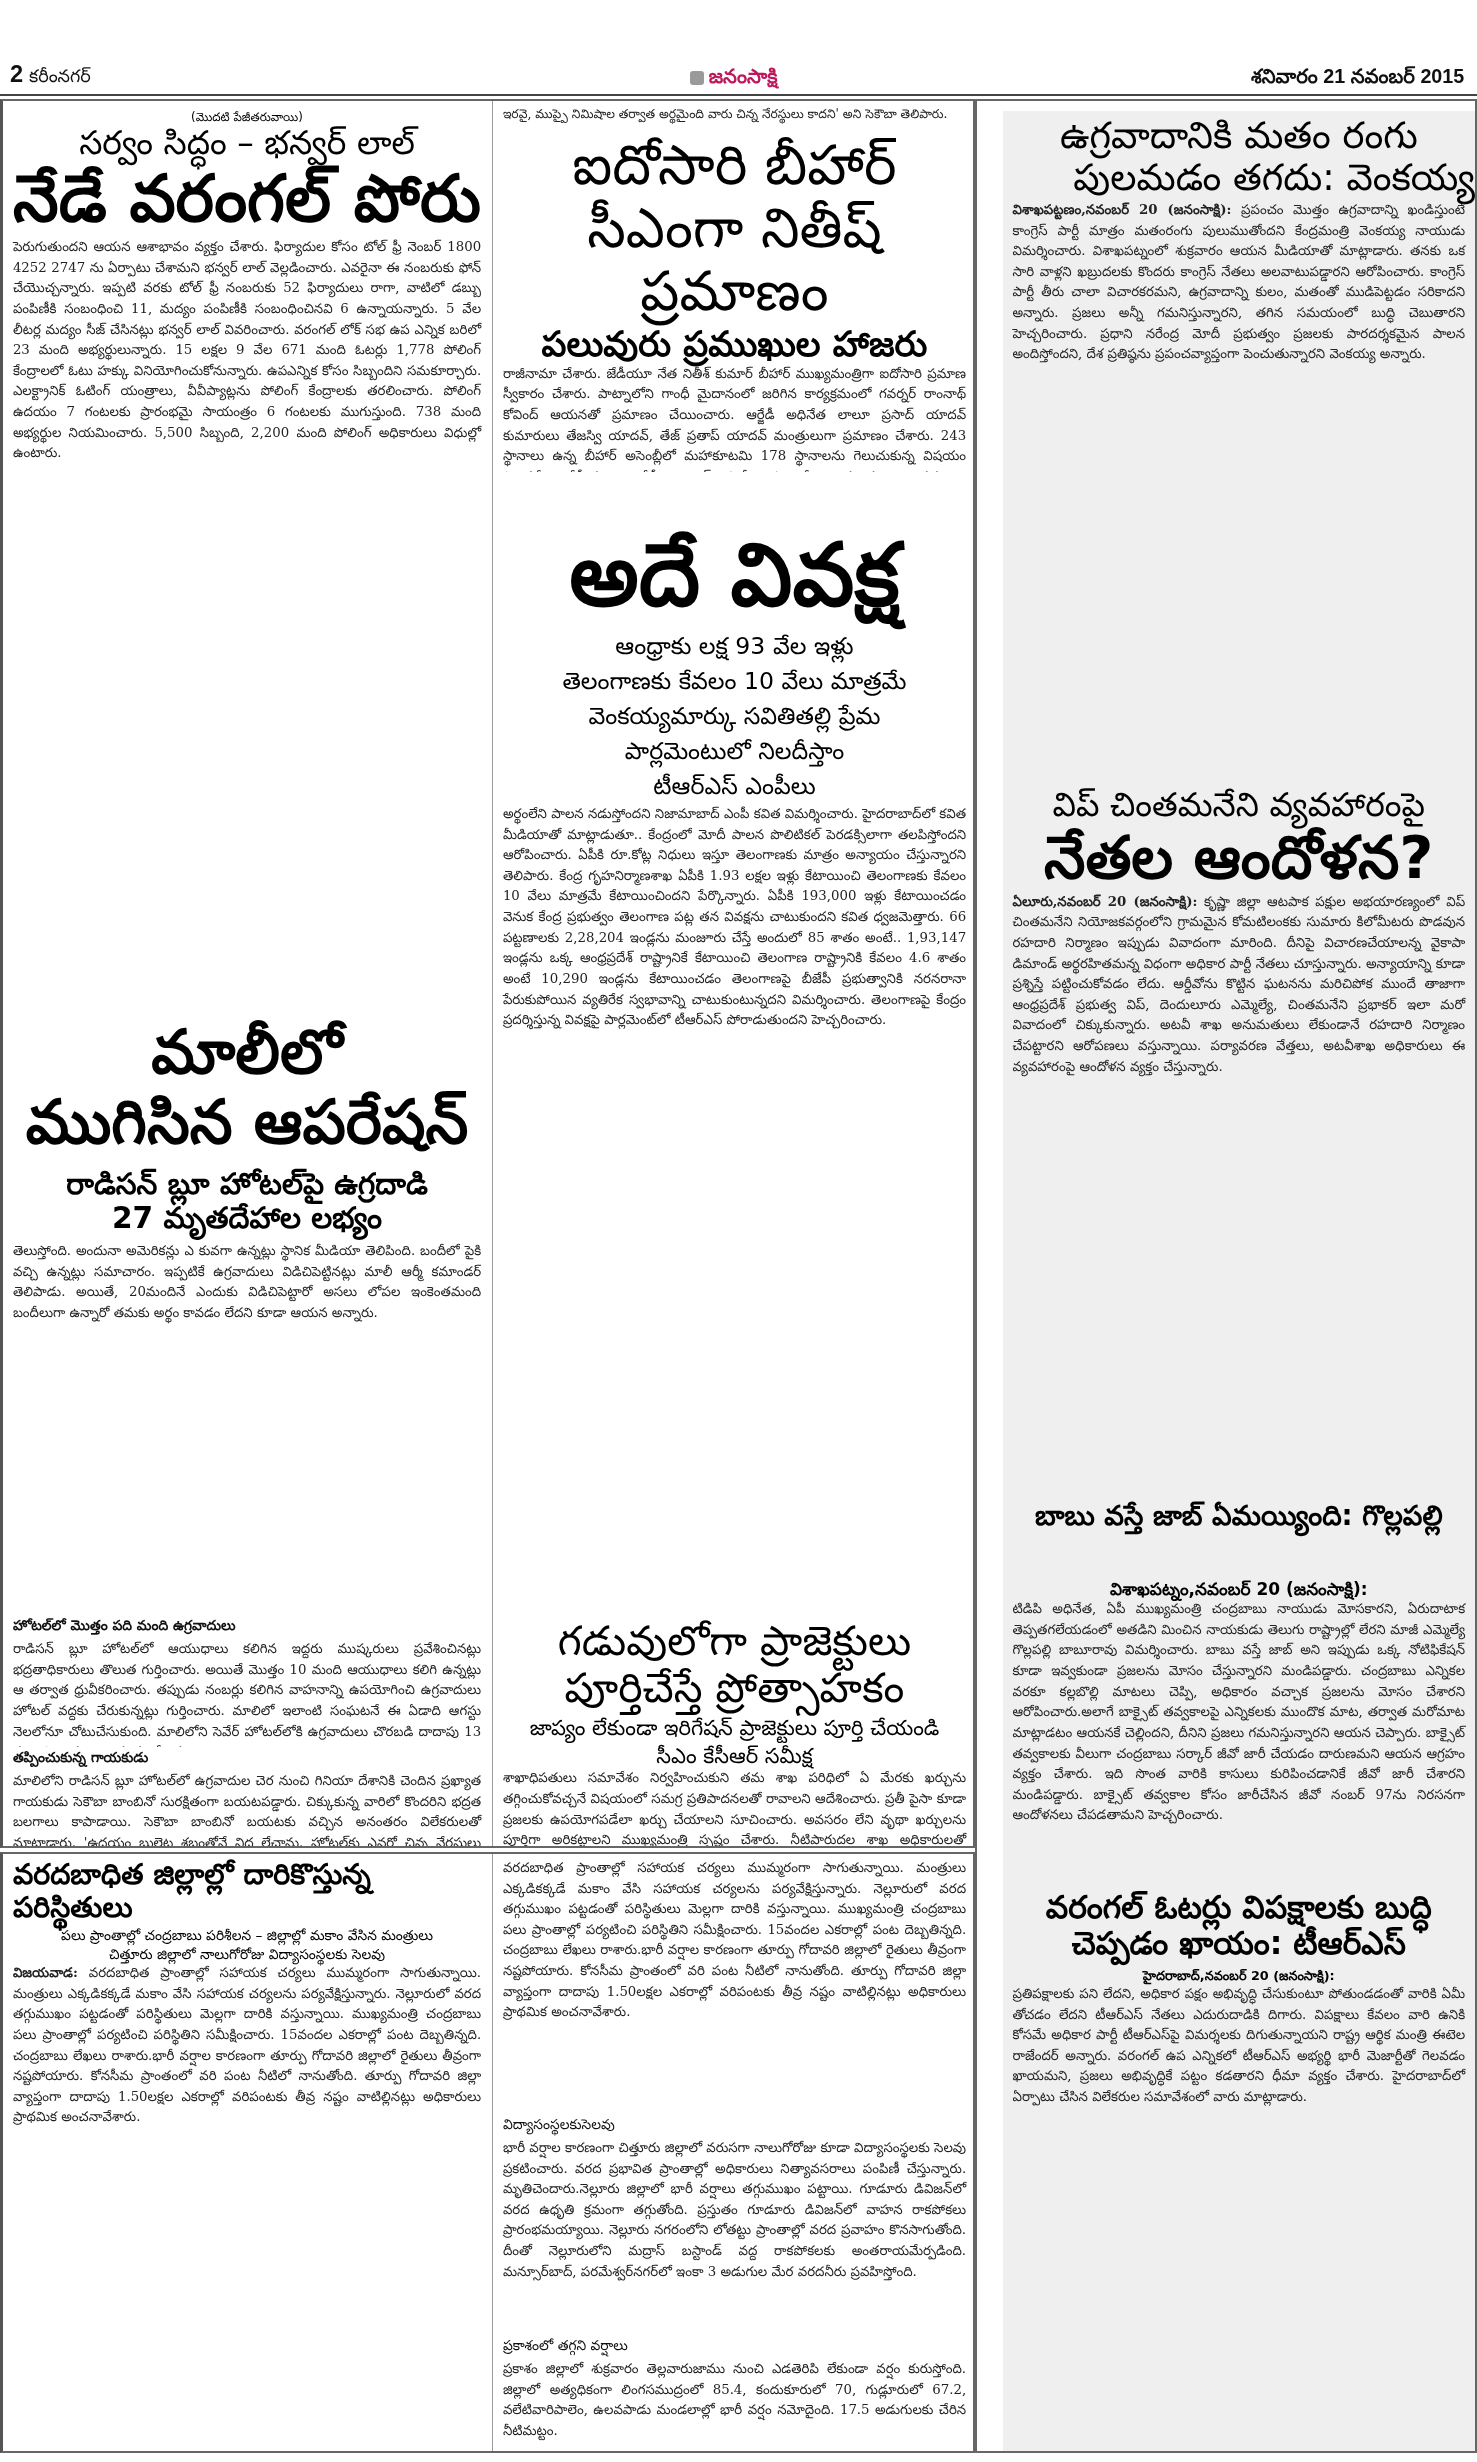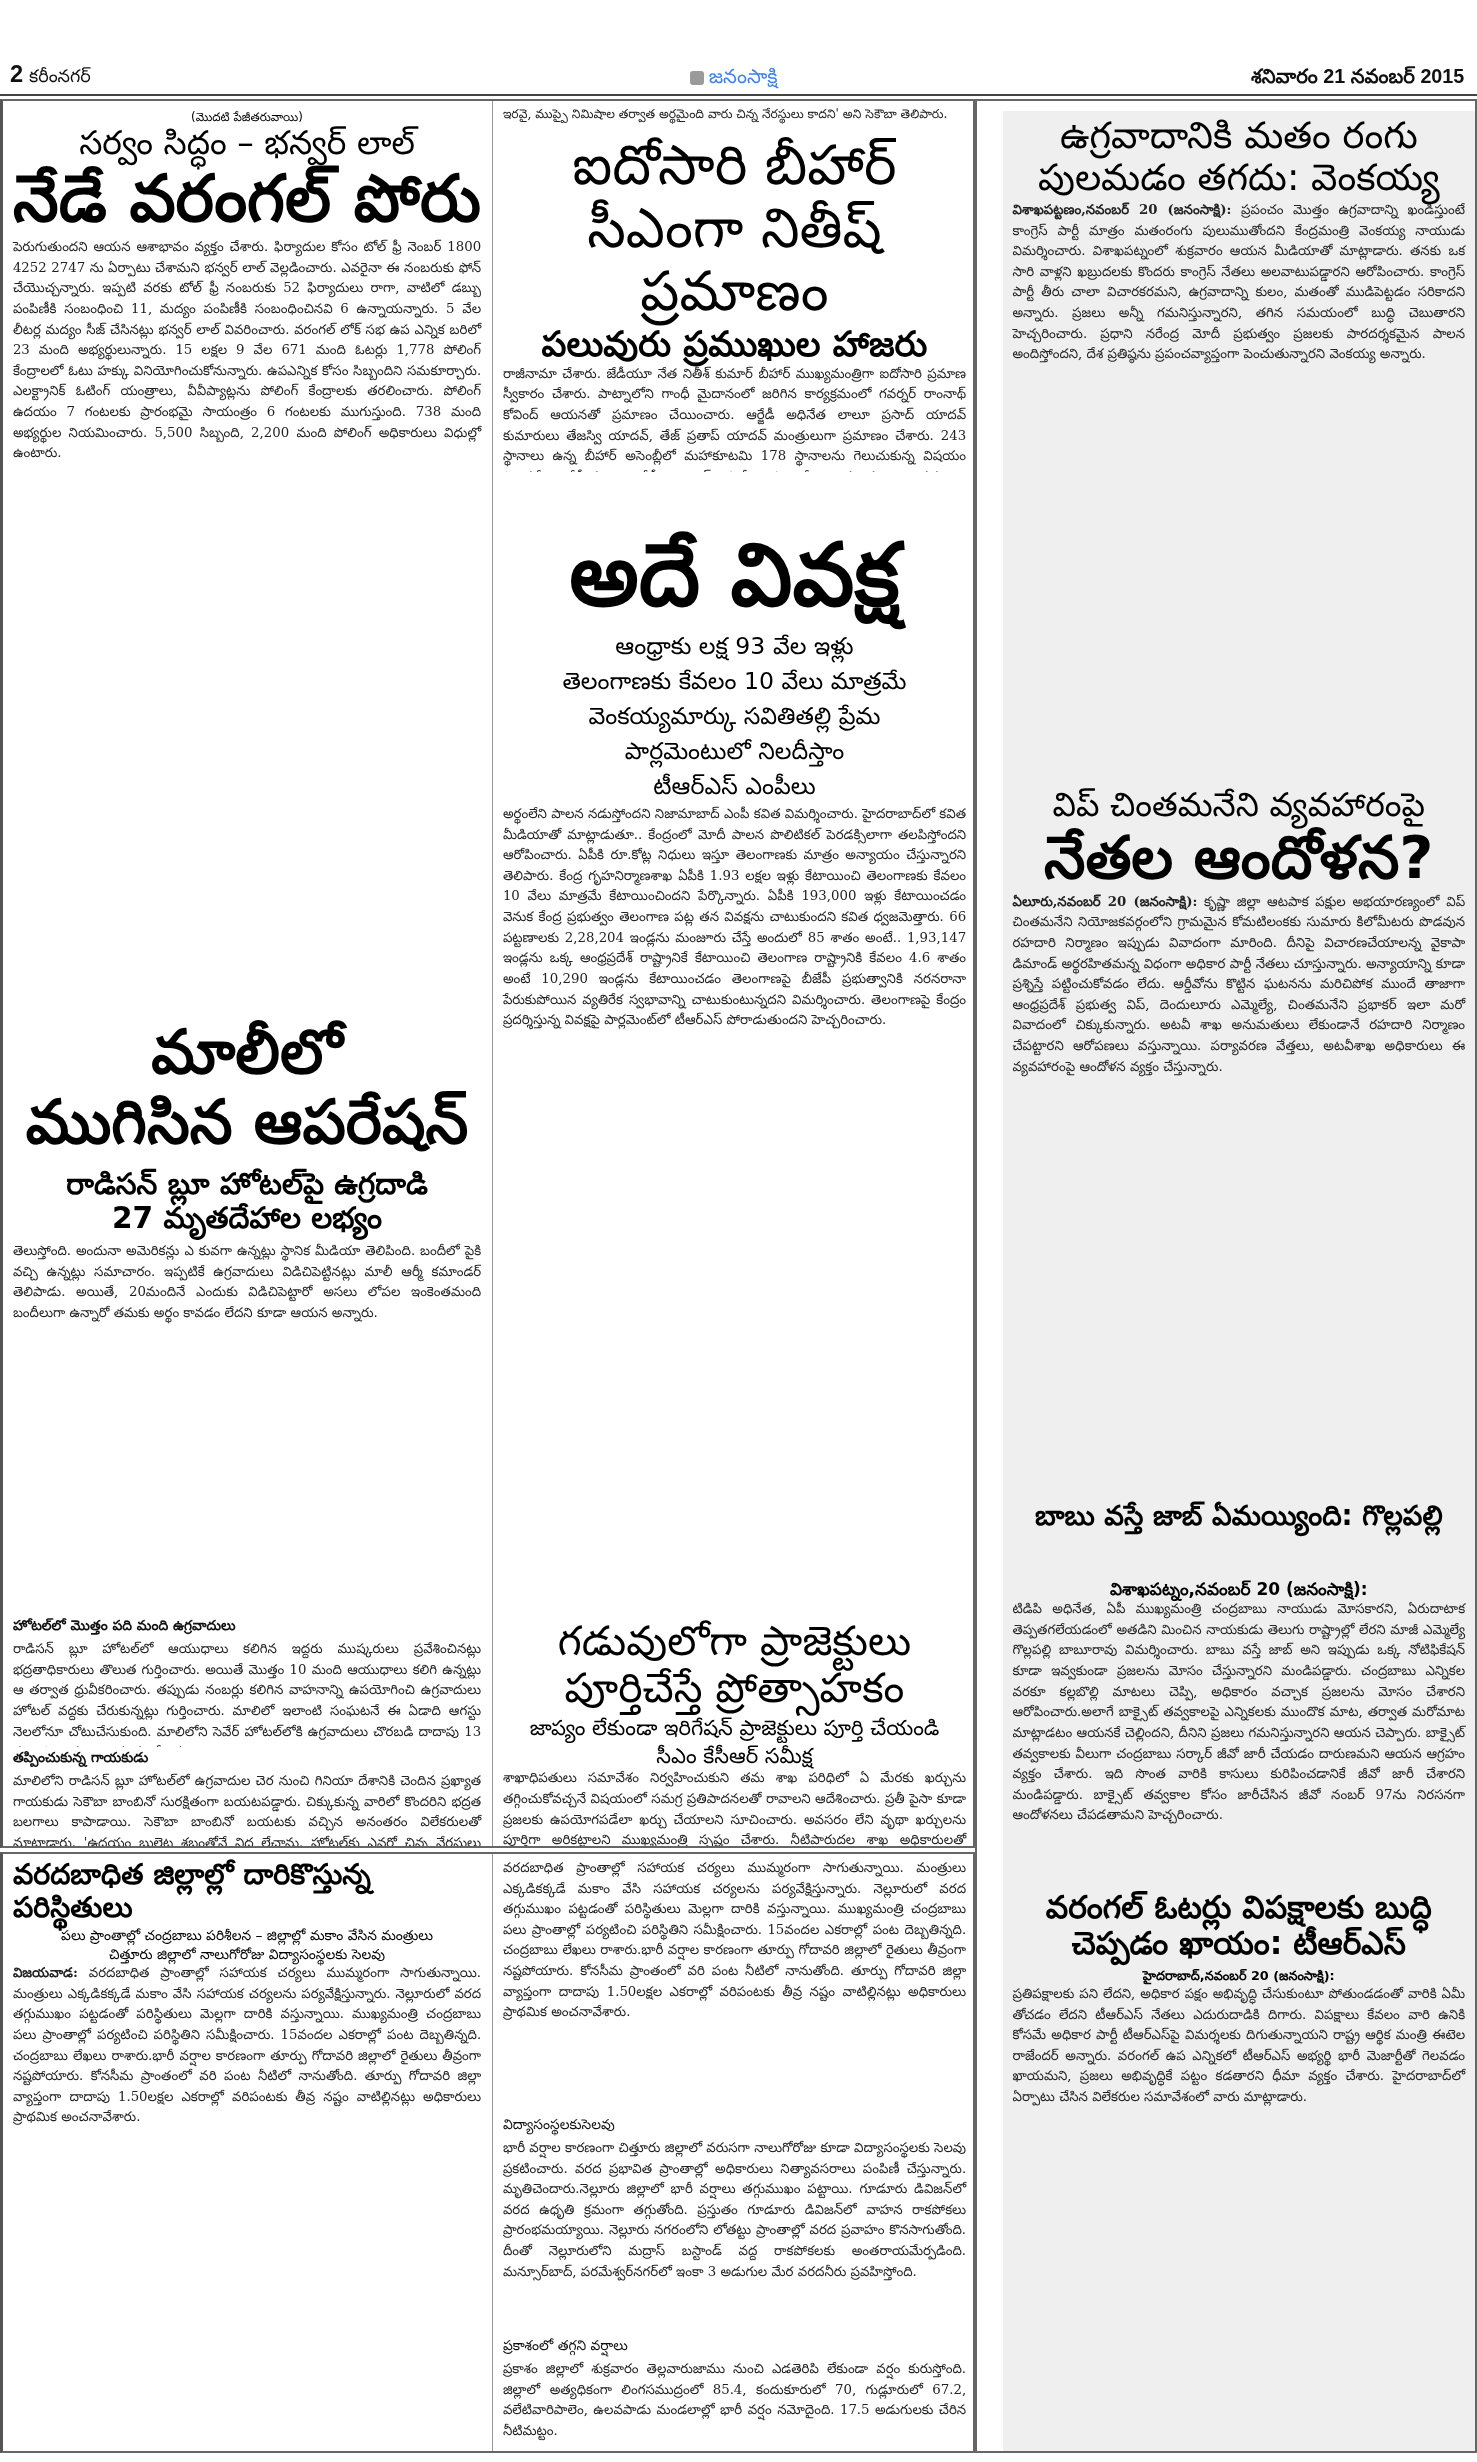--- a/index.html
+++ b/index.html
@@ -1,21 +1,21 @@
 <!DOCTYPE html>
 <html><head>
 <meta charset="utf-8">
 <style>
   * { box-sizing: border-box; margin: 0; padding: 0; }
   html, body { width: 1478px; height: 2463px; background: #ffffff; overflow: hidden; }
   body { font-family: "DejaVu Sans", sans-serif; color: #111; position: relative; }
   .masthead { position: absolute; left: 0; top: 57px; width: 1478px; height: 39px; border-bottom: 2px solid #444; }
   .page-no { position: absolute; left: 9.9px; top: 3.9px; font-size: 23.6px; font-weight: bold; font-family: "Liberation Sans", sans-serif; }
   .page-no .sec { font-size: 17.7px; font-weight: normal; margin-left: 5.9px; }
-  .logo { position: absolute; left: 690px; top: 7.9px; font-size: 19.7px; font-weight: normal; color: #3b82f6; }
+  .logo { position: absolute; left: 690px; top: 7.9px; font-size: 19.7px; font-weight: bold; color: #be185d; }
   .logo .mark { display: inline-block; width: 13.8px; height: 13.8px; background: #9a9a9a; border-radius: 3px; margin-right: 4.9px; vertical-align: -2px; }
   .dateline { position: absolute; right: 13.8px; top: 7.9px; font-size: 19.7px; font-weight: bold; font-family: "Liberation Sans", sans-serif; }
 
   .box { position: absolute; border: 2px solid #666; overflow: hidden; }
   .col-left { left: 0; top: 99px; width: 975px; height: 1749px; border-left: 3.9px solid #555; }
   .col-right { left: 975px; top: 99px; width: 502px; height: 2354px; border-left: 2px solid #666; }
   .shade { background: #efefef; position: absolute; left: 25.6px; right: 0; }
   .bottom-left { left: 0; top: 1852px; width: 975px; height: 601px; border-left: 3.9px solid #555; }
 
   .hd { text-align: center; color: #000; line-height: 1.15; font-family: "DejaVu Sans", sans-serif; }
@@ -88,21 +88,21 @@
     <div class="hd hd-xs" style="margin-top:3.9px;">సీఎం కేసీఆర్ సమీక్ష</div>
     <div class="body-txt" style="height:108px; overflow:hidden;">శాఖాధిపతులు సమావేశం నిర్వహించుకుని తమ శాఖ పరిధిలో ఏ మేరకు ఖర్చును తగ్గించుకోవచ్చనే విషయంలో సమగ్ర ప్రతిపాదనలతో రావాలని ఆదేశించారు. ప్రతీ పైసా కూడా ప్రజలకు ఉపయోగపడేలా ఖర్చు చేయాలని సూచించారు. అవసరం లేని వృథా ఖర్చులను పూర్తిగా అరికట్టాలని ముఖ్యమంత్రి స్పష్టం చేశారు. నీటిపారుదల శాఖ అధికారులతో నిర్వహించిన సమీక్షలో ప్రాజెక్టులను గడువులోగా పూర్తిచేసే కాంట్రాక్టర్లకు ప్రోత్సాహకాలు అందిస్తామని ప్రకటించారు.</div>
   </div>
 </div>
 
 <div class="box col-right">
   <div class="shade" style="top:9.9px; bottom:0;"></div>
 
   <div style="position:absolute; left:25.6px; top:13.8px; right:0;">
     <div class="hd hd-m" style="font-size:37px;">ఉగ్రవాదానికి మతం రంగు</div>
-    <div class="hd hd-m" style="font-size:37px;">పులమడం తగదు: వెంకయ్య</div>
+    <div class="hd hd-m" style="font-size:37px;text-align:right;">పులమడం తగదు: వెంకయ్య</div>
     <div class="body-txt" style="height:542px; overflow:hidden;"><span class="dl">విశాఖపట్టణం,నవంబర్ 20 (జనంసాక్షి):</span> <span>ప్రపంచం మొత్తం ఉగ్రవాదాన్ని ఖండిస్తుంటే కాంగ్రెస్ పార్టీ మాత్రం మతంరంగు పులుముతోందని కేంద్రమంత్రి వెంకయ్య నాయుడు విమర్శించారు. విశాఖపట్నంలో శుక్రవారం ఆయన మీడియాతో మాట్లాడారు. తనకు ఒక సారి వాళ్లని ఖబ్రుదలకు కొందరు కాంగ్రెస్ నేతలు అలవాటుపడ్డారని ఆరోపించారు. కాంగ్రెస్ పార్టీ తీరు చాలా విచారకరమని, ఉగ్రవాదాన్ని కులం, మతంతో ముడిపెట్టడం సరికాదని అన్నారు. ప్రజలు అన్నీ గమనిస్తున్నారని, తగిన సమయంలో బుద్ధి చెబుతారని హెచ్చరించారు. ప్రధాని నరేంద్ర మోదీ ప్రభుత్వం ప్రజలకు పారదర్శకమైన పాలన అందిస్తోందని, దేశ ప్రతిష్ఠను ప్రపంచవ్యాప్తంగా పెంచుతున్నారని వెంకయ్య అన్నారు.</span></div>
   </div>
 
   <div style="position:absolute; left:25.6px; top:685px; right:0;">
     <div class="hd hd-m" style="font-size:33px;">విప్ చింతమనేని వ్యవహారంపై</div>
     <div class="hd hd-xl" style="font-size:59px;">నేతల ఆందోళన?</div>
     <div class="body-txt" style="height:630px; overflow:hidden;"><span class="dl">ఏలూరు,నవంబర్ 20 (జనంసాక్షి):</span> <span>కృష్ణా జిల్లా ఆటపాక పక్షుల అభయారణ్యంలో విప్ చింతమనేని నియోజకవర్గంలోని గ్రామమైన కోమటిలంకకు సుమారు కిలోమీటరు పొడవున రహదారి నిర్మాణం ఇప్పుడు వివాదంగా మారింది. దీనిపై విచారణచేయాలన్న వైకాపా డిమాండ్ అర్థరహితమన్న విధంగా అధికార పార్టీ నేతలు చూస్తున్నారు. అన్యాయాన్ని కూడా ప్రశ్నిస్తే పట్టించుకోవడం లేదు. ఆర్డీవోను కొట్టిన ఘటనను మరిచిపోక ముందే తాజాగా ఆంధ్రప్రదేశ్ ప్రభుత్వ విప్, దెందులూరు ఎమ్మెల్యే, చింతమనేని ప్రభాకర్ ఇలా మరో వివాదంలో చిక్కుకున్నారు. అటవీ శాఖ అనుమతులు లేకుండానే రహదారి నిర్మాణం చేపట్టారని ఆరోపణలు వస్తున్నాయి. పర్యావరణ వేత్తలు, అటవీశాఖ అధికారులు ఈ వ్యవహారంపై ఆందోళన వ్యక్తం చేస్తున్నారు.</span></div>
   </div>
 
   <div style="position:absolute; left:25.6px; top:1399px; right:0;">

